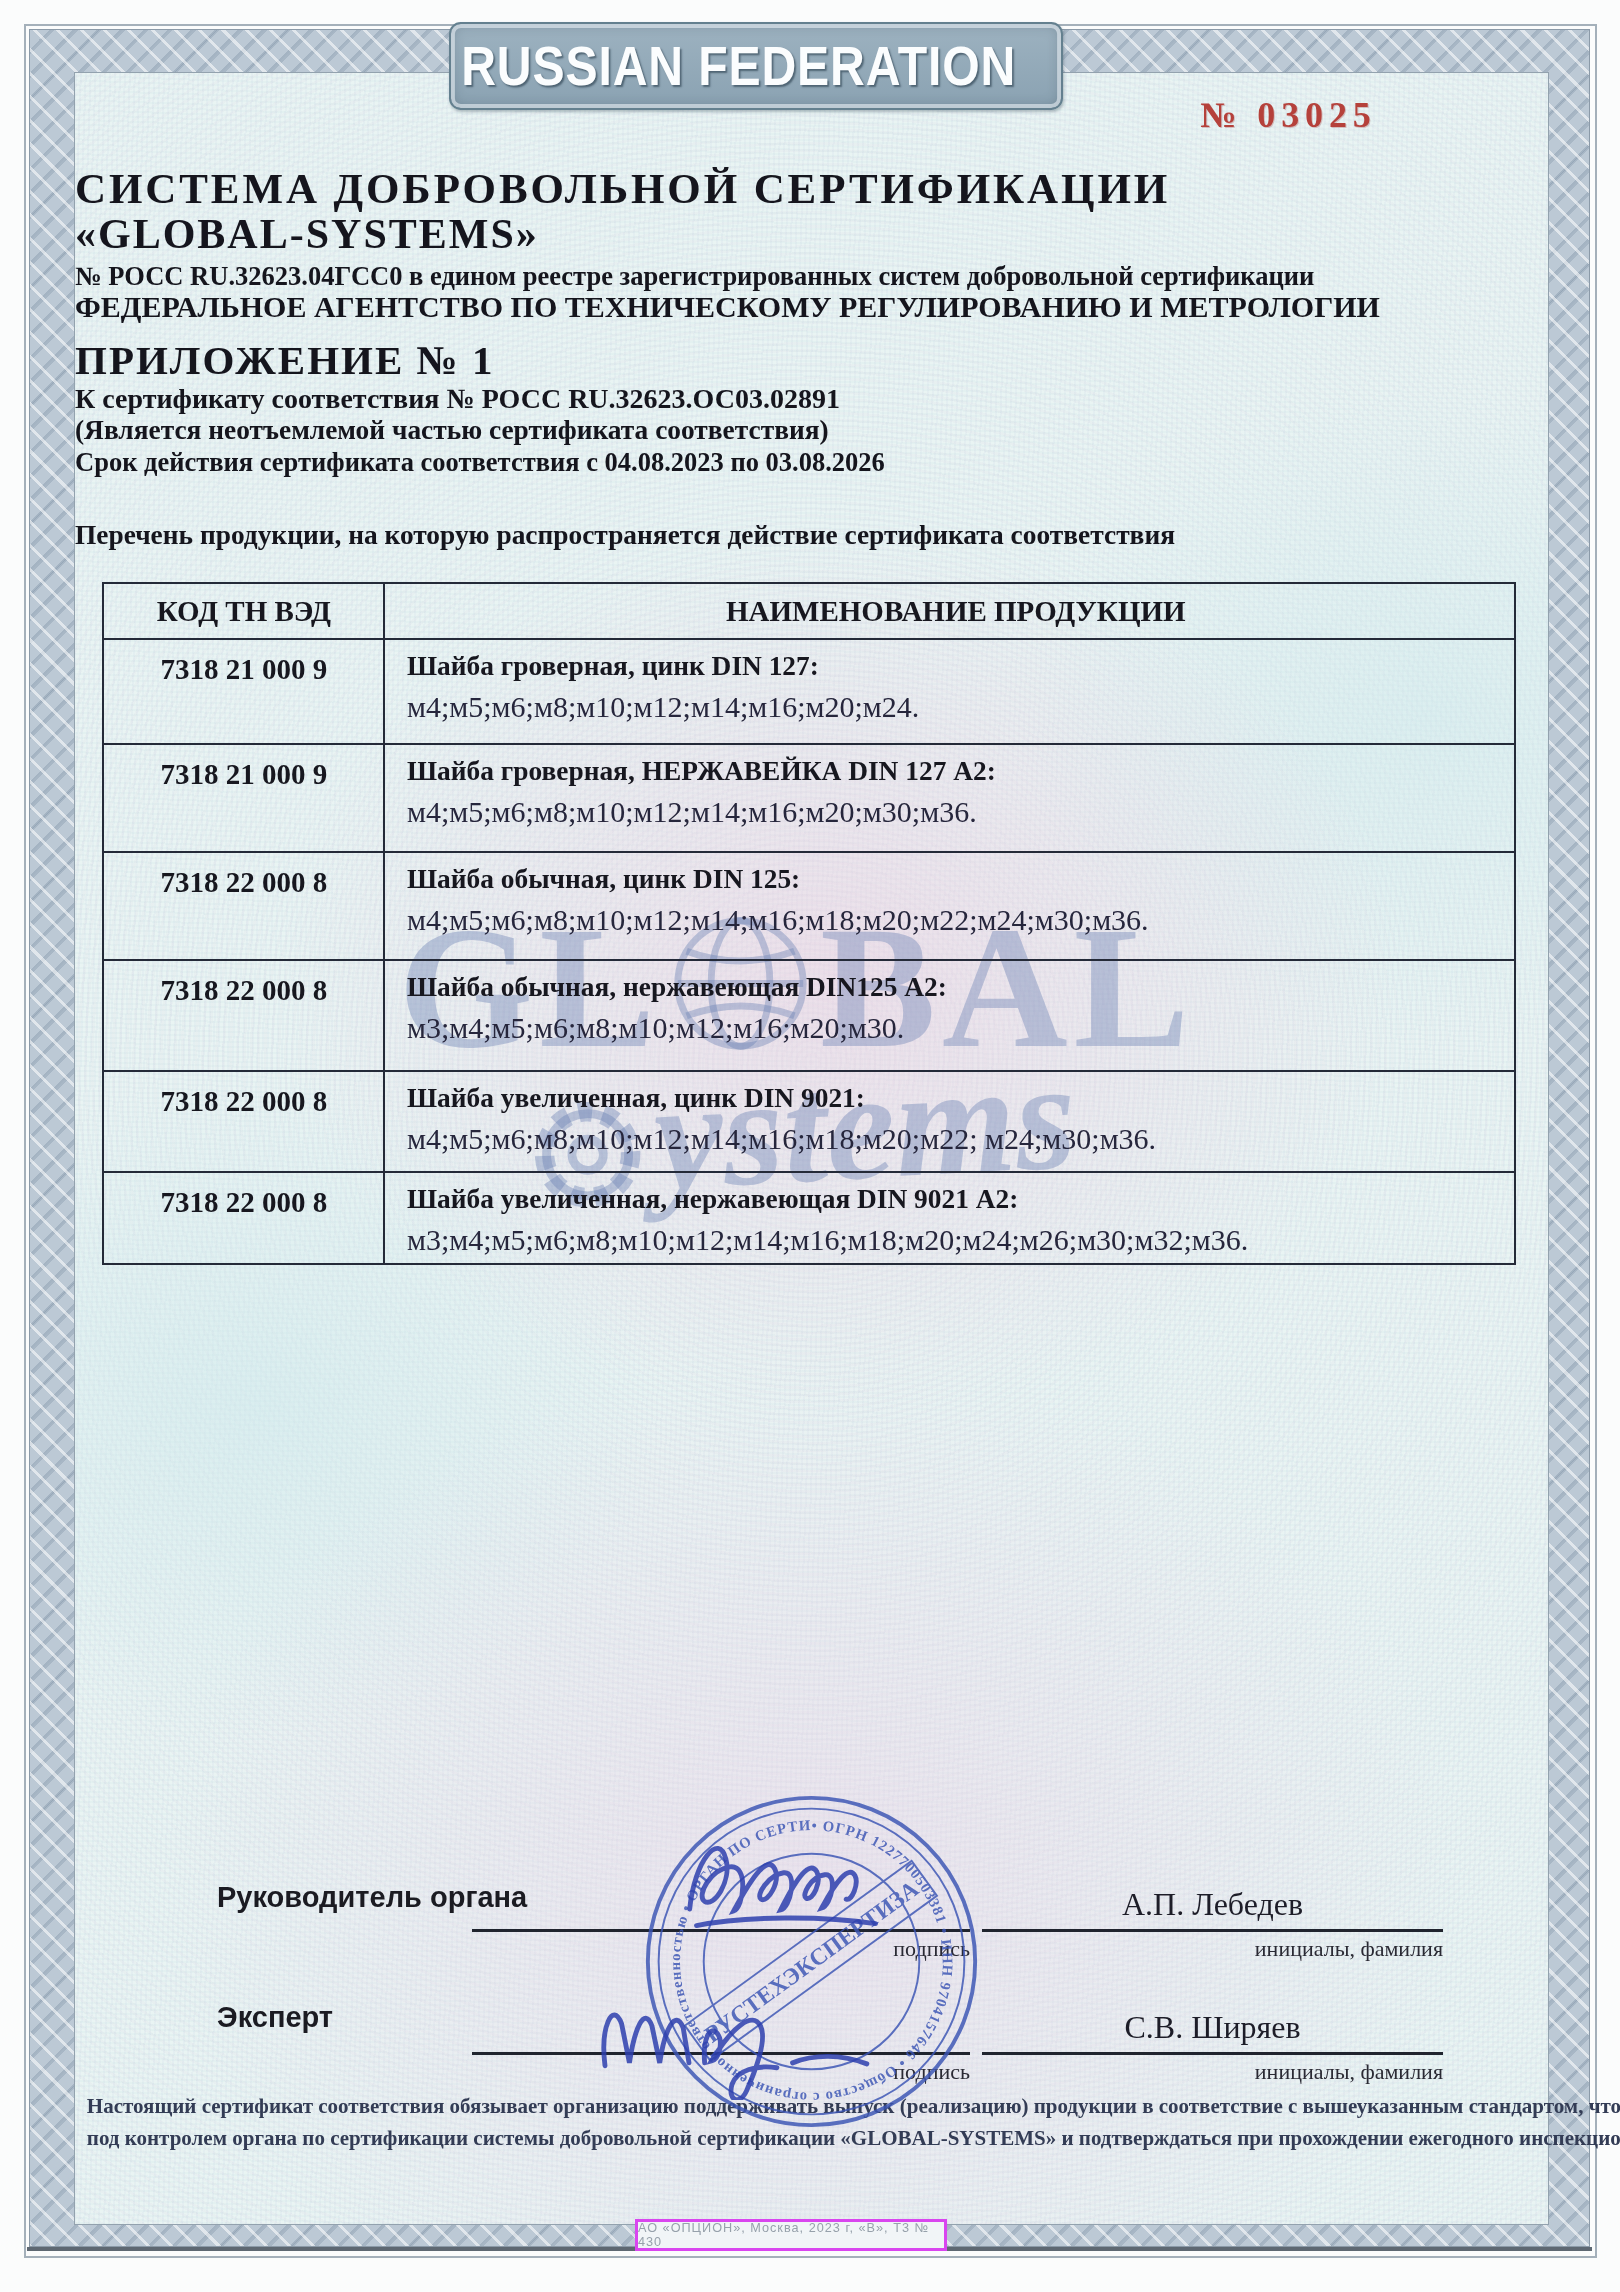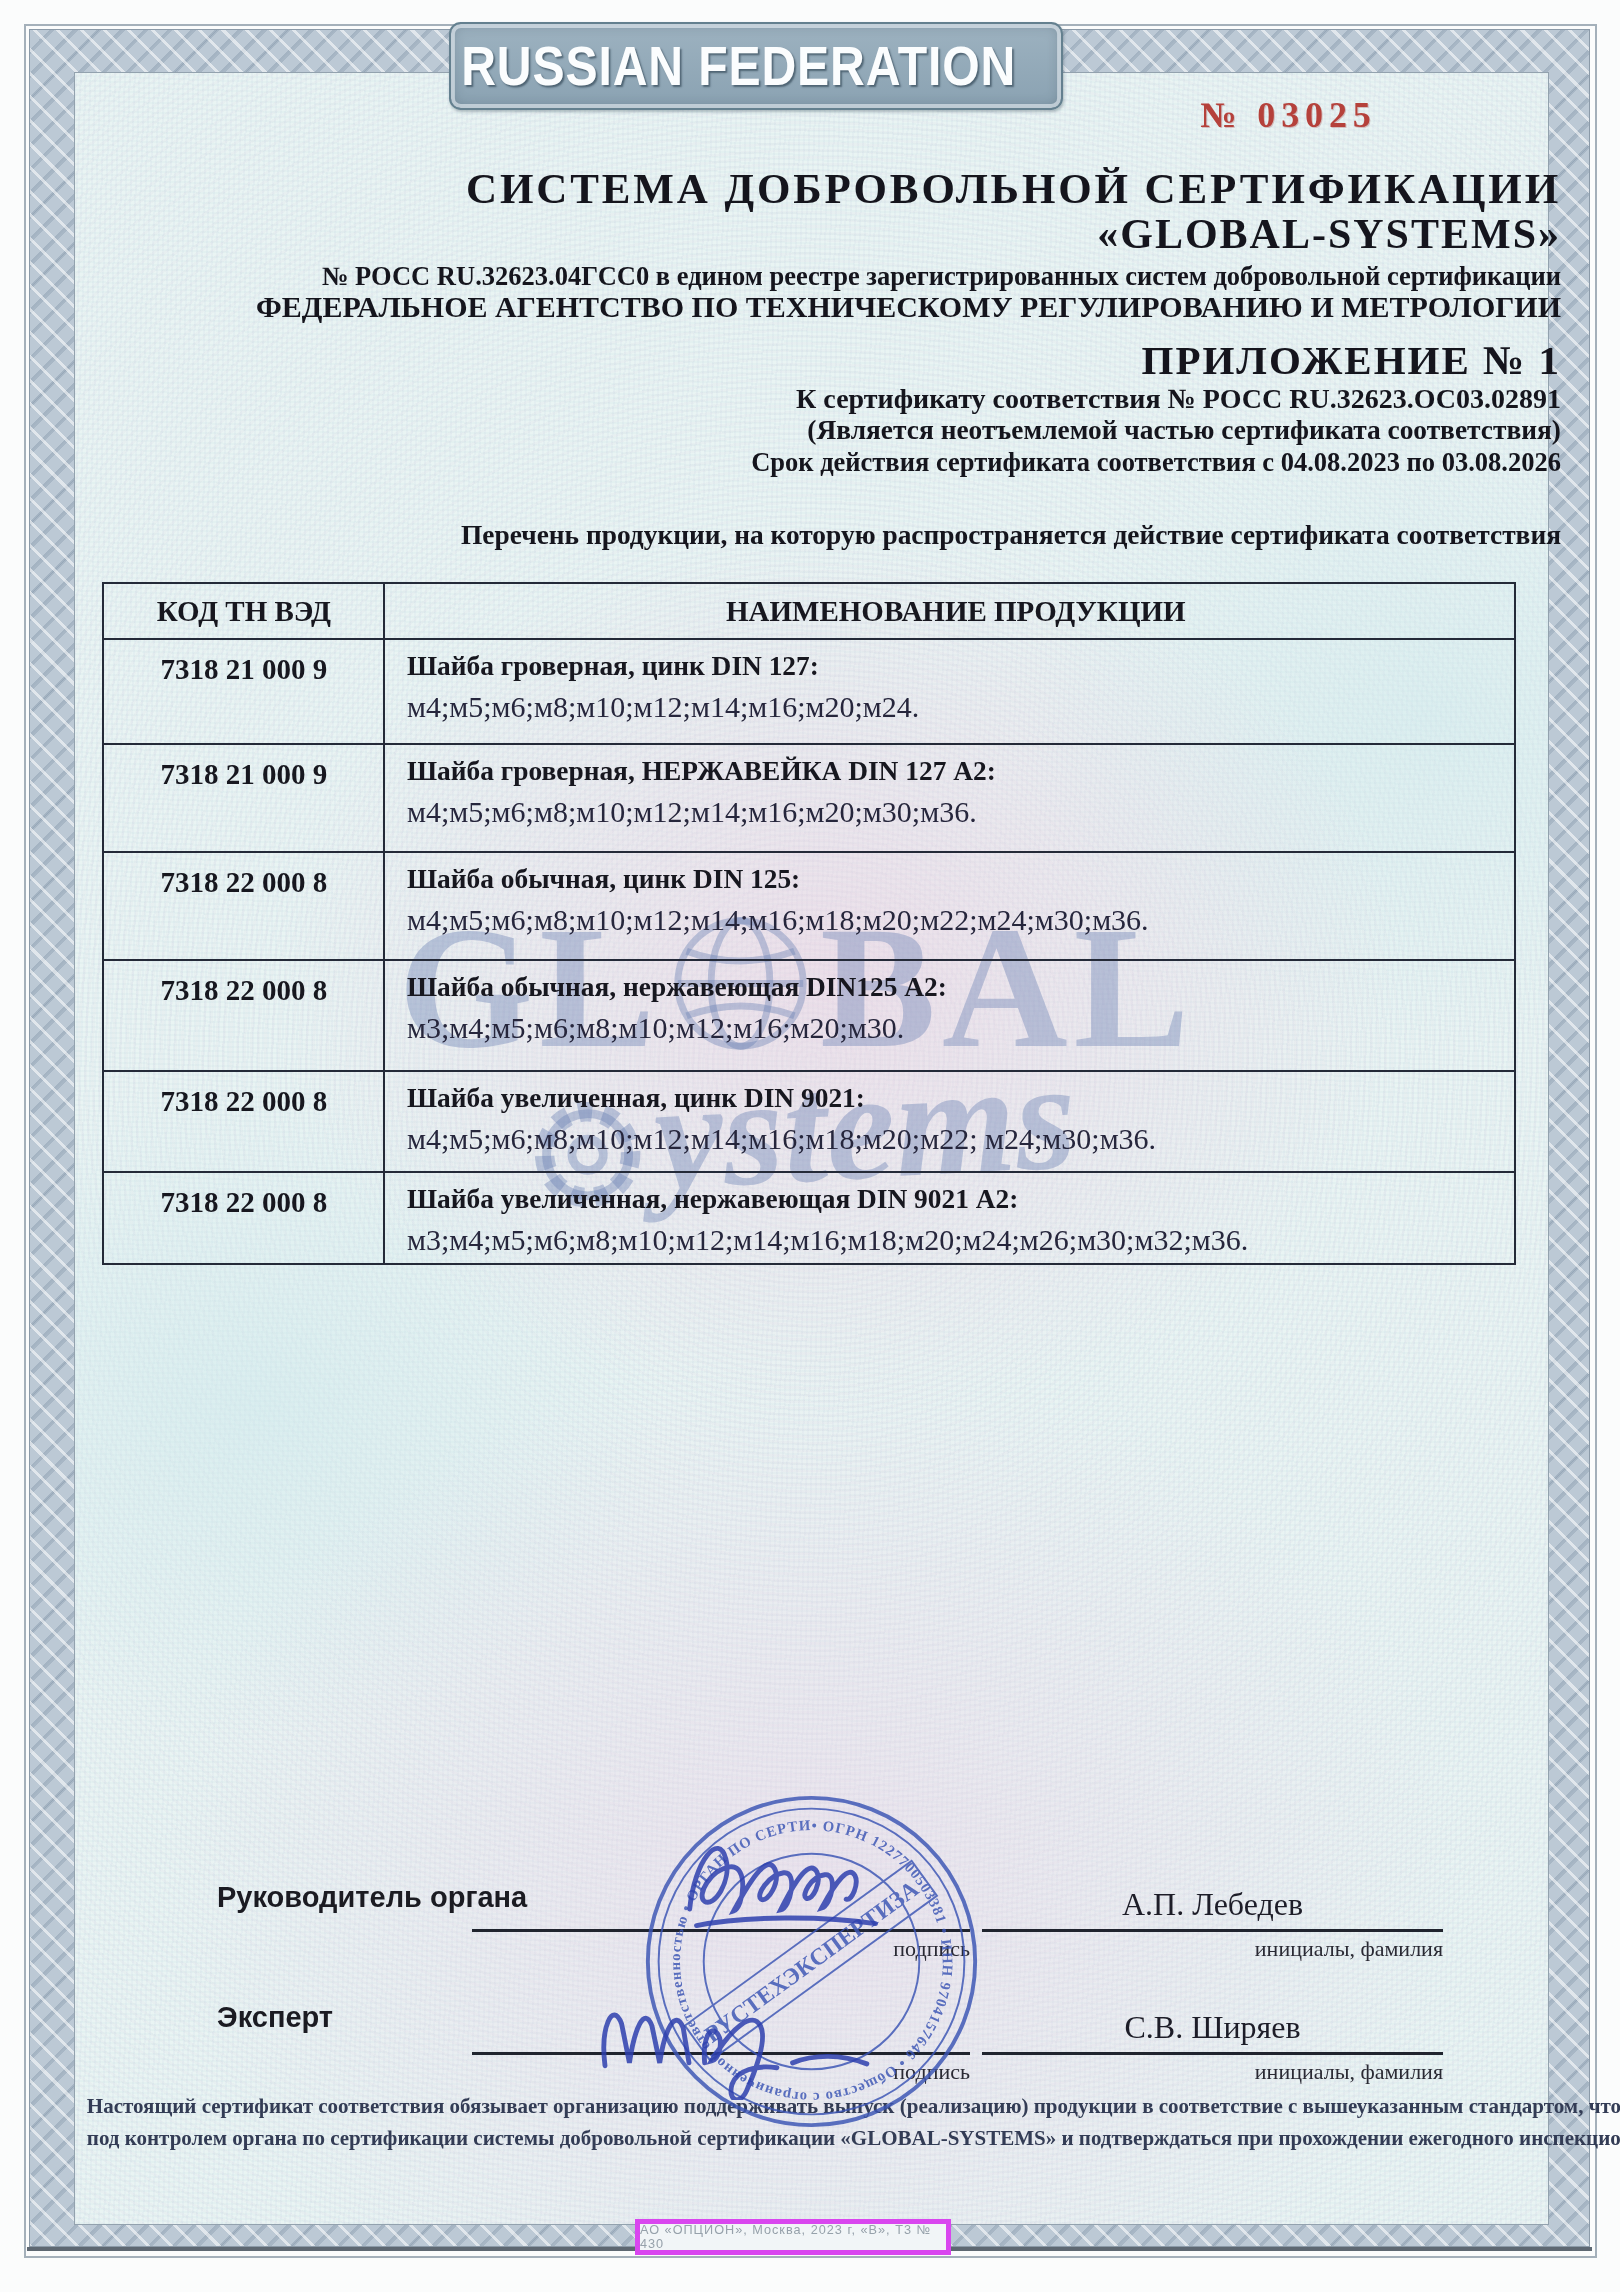--- a/index.html
+++ b/index.html
@@ -35,21 +35,21 @@
           border:2.9px solid #64808f;border-radius:11.8px;
           box-shadow:inset 0 0 0 3.9px rgba(235,242,246,.6), inset 0 0 13.7px rgba(20,40,55,.28), 1px 2px 2.9px rgba(60,80,95,.35);
           display:flex;align-items:center;justify-content:flex-end;}
   .banner span{font-family:"Liberation Sans","DejaVu Sans",sans-serif;font-weight:bold;
           font-size:56px;color:#fbfdfe;letter-spacing:1px;transform:scaleX(.86);
           text-shadow:2px 2px 2px rgba(35,55,70,.6);white-space:nowrap;}
   .cert-no{position:absolute;left:1127px;top:94px;width:323px;z-index:6;text-align:center;
            font-weight:bold;font-size:36px;letter-spacing:5.9px;color:#b5413b;
            text-shadow:1px 1px 0 rgba(150,40,40,.25);}
   
-  .hline{position:absolute;left:0;width:100%;text-align:right;color:#15151d;font-weight:bold;white-space:nowrap;margin-left:13px;}
+  .hline{position:absolute;left:0;width:100%;text-align:left;color:#15151d;font-weight:bold;white-space:nowrap;}
   .h-sys1{top:91px;font-size:43px;letter-spacing:2.9px;}
   .h-sys2{top:137px;font-size:42px;letter-spacing:2px;}
   .h-reg{top:188px;font-size:26.5px;}
   .h-agency{top:217px;font-size:30px;}
   .h-appendix{top:263px;font-size:41px;letter-spacing:2px;}
   .h-ref{top:310px;font-size:28px;}
   .h-note{top:342px;font-size:27.4px;}
   .h-valid{top:374px;font-size:26.5px;}
   .h-caption{top:447px;font-size:27.4px;}
   
@@ -87,21 +87,21 @@
   .signame{position:absolute;width:461px;left:907px;text-align:center;font-size:32px;color:#1d1d28;}
   .n1{top:1813px;} .n2{top:1936px;}
   .stamp{position:absolute;left:565px;top:1717px;z-index:4;opacity:.82;}
   .autograph{position:absolute;z-index:5;}
   .a1{left:600px;top:1743px;} .a2{left:510px;top:1900px;}
   
   .disc{position:absolute;left:11.8px;width:1451px;text-align:center;font-weight:bold;
         font-size:21px;color:#333c55;white-space:nowrap;}
   .d1{top:2021px;} .d2{top:2053px;}
   .print-box{position:absolute;left:635px;top:2219px;width:306px;height:25.5px;z-index:7;
-             background:#f1f5f7;border:5px solid #d946ef;display:flex;align-items:center;justify-content:center;
+             background:#f1f5f7;border:3px solid #d946ef;display:flex;align-items:center;justify-content:center;
              font-family:"Liberation Sans","DejaVu Sans",sans-serif;font-size:12.7px;color:#96a1ab;letter-spacing:1px;}
 </style>
 </head>
 <body>
 
 <div class="page">
   <div class="frame"></div>
   <div class="band"></div>
 
   <div class="paper">

